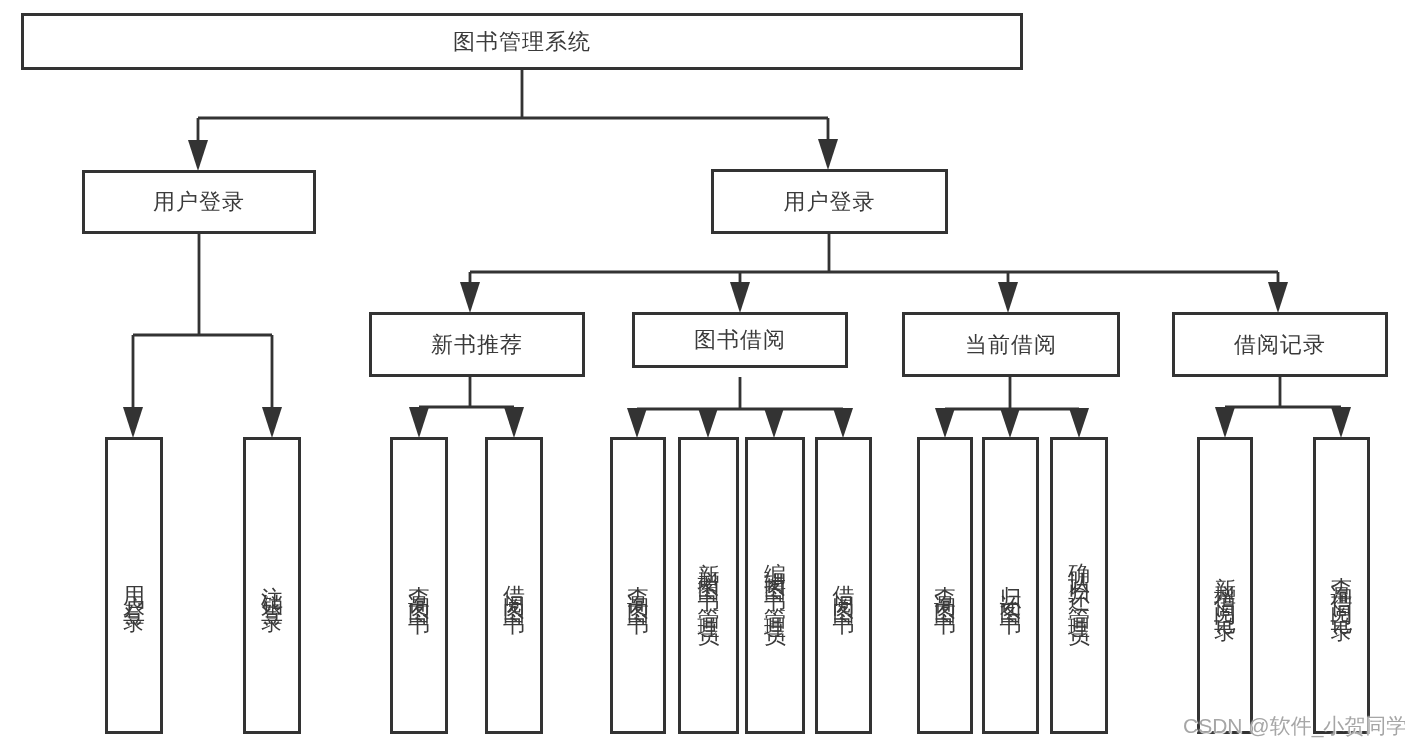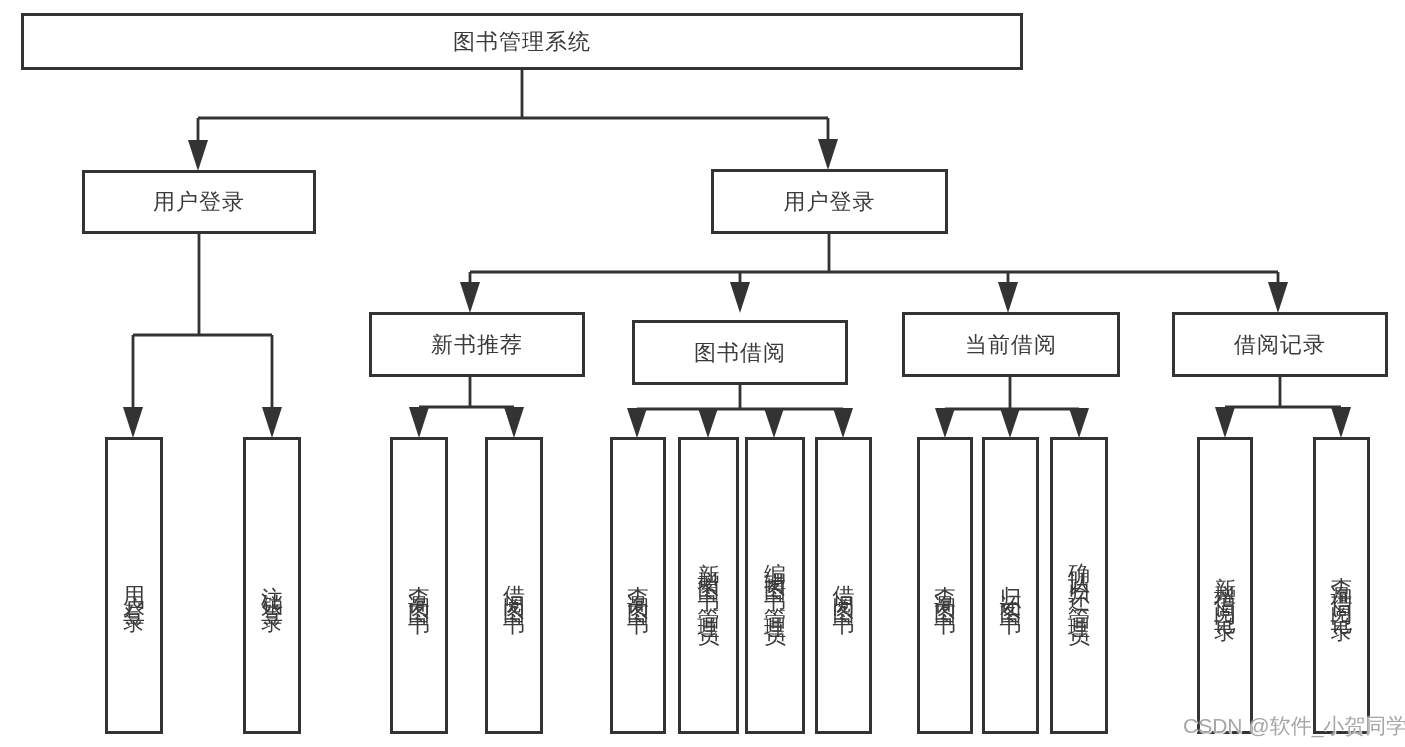--- a/index.html
+++ b/index.html
@@ -93,21 +93,21 @@
   <div class="node h" style="left:82px;top:170px;width:234px;height:64px;">
     <span class="lbl">用户登录</span>
   </div>
   <div class="node h" style="left:711px;top:169px;width:237px;height:65px;">
     <span class="lbl">用户登录</span>
   </div>
 
   <div class="node h" style="left:362px;top:312px;width:216px;height:65px;margin-left:7px;">
     <span class="lbl">新书推荐</span>
   </div>
-  <div class="node h" style="left:632px;top:320px;width:216px;height:65px;">
+  <div class="node h" style="left:632px;top:312px;width:216px;height:56px;">
     <span class="lbl">图书借阅</span>
   </div>
   <div class="node h" style="left:902px;top:312px;width:218px;height:65px;">
     <span class="lbl">当前借阅</span>
   </div>
   <div class="node h" style="left:1172px;top:312px;width:216px;height:65px;">
     <span class="lbl">借阅记录</span>
   </div>
 
   <div class="node v" style="left:105px;top:437px;width:58px;height:297px;">

